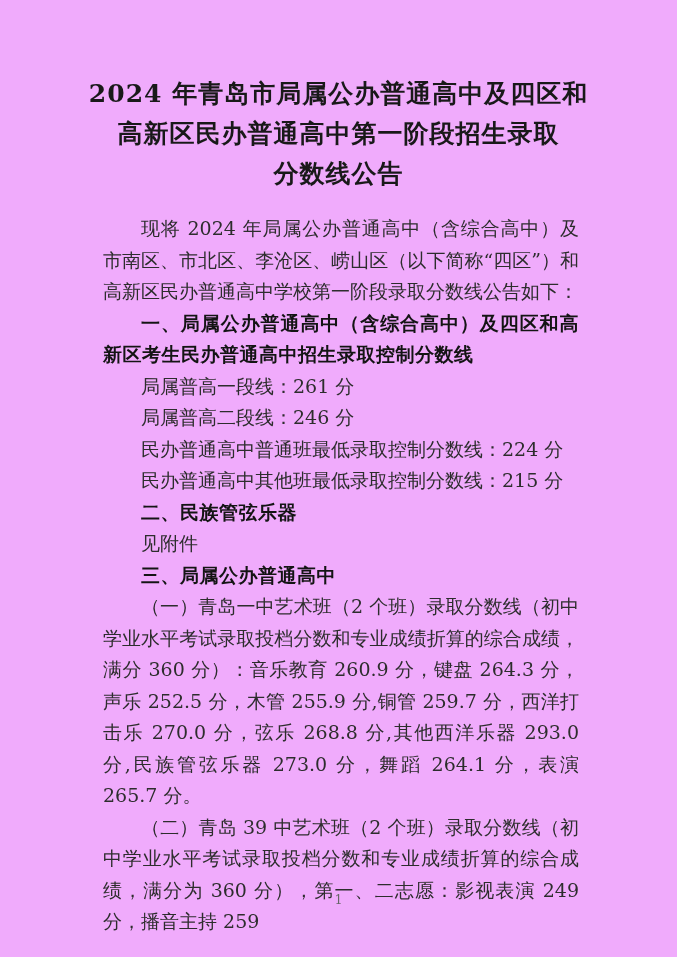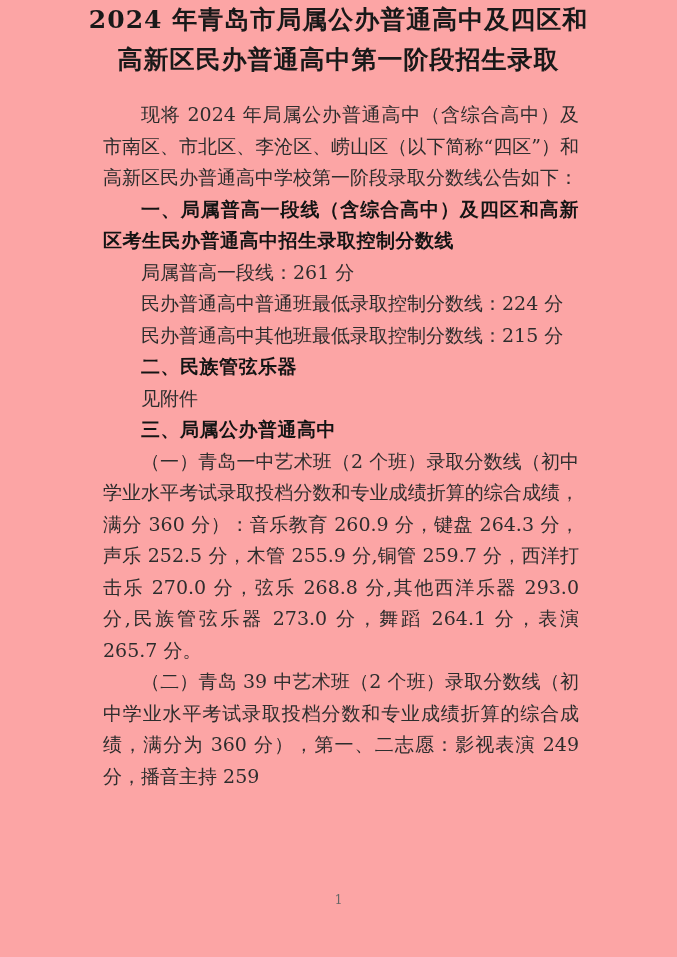--- a/index.html
+++ b/index.html
@@ -1,22 +1,23 @@
 <!DOCTYPE html>
 <html><head>
 <meta charset="utf-8">
 <style>
   * { margin: 0; padding: 0; box-sizing: border-box; }
   html, body { background: #ffffff; }
   .page {
     position: relative;
     width: 677px;
     height: 957px;
-    background: #fca5a5;
+    background: #f0abfc;
     overflow: hidden;
+    padding-top: 74px;
     font-family: "DejaVu Serif", serif;
   }
   .title {
     text-align: center;
     font-size: 25px;
     line-height: 40px;
     font-weight: 700;
     color: #191919;
     letter-spacing: 1px;
     font-family: "DejaVu Serif", serif;
@@ -50,27 +51,29 @@
   }
 </style>
 </head>
 <body>
 
 <div class="page">
 
   <h1 class="title">
     <span class="title-line">2024 年青岛市局属公办普通高中及四区和</span>
     <span class="title-line">高新区民办普通高中第一阶段招生录取</span>
+    <span class="title-line">分数线公告</span>
   </h1>
 
   <div class="doc-body">
     <p class="para">现将 2024 年局属公办普通高中（含综合高中）及市南区、市北区、李沧区、崂山区（以下简称“四区”）和高新区民办普通高中学校第一阶段录取分数线公告如下：</p>
 
-    <p class="para heading">一、局属普高一段线（含综合高中）及四区和高新区考生民办普通高中招生录取控制分数线</p>
+    <p class="para heading">一、局属公办普通高中（含综合高中）及四区和高新区考生民办普通高中招生录取控制分数线</p>
     <p class="para">局属普高一段线：261 分</p>
+    <p class="para">局属普高二段线：246 分</p>
     <p class="para">民办普通高中普通班最低录取控制分数线：224 分</p>
     <p class="para">民办普通高中其他班最低录取控制分数线：215 分</p>
 
     <p class="para heading">二、民族管弦乐器</p>
     <p class="para">见附件</p>
 
     <p class="para heading">三、局属公办普通高中</p>
     <p class="para">（一）青岛一中艺术班（2 个班）录取分数线（初中学业水平考试录取投档分数和专业成绩折算的综合成绩，满分 360 分）：音乐教育 260.9 分，键盘 264.3 分，声乐 252.5 分，木管 255.9 分,铜管 259.7 分，西洋打击乐 270.0 分，弦乐 268.8 分,其他西洋乐器 293.0 分,民族管弦乐器 273.0 分，舞蹈 264.1 分，表演 265.7 分。</p>
     <p class="para">（二）青岛 39 中艺术班（2 个班）录取分数线（初中学业水平考试录取投档分数和专业成绩折算的综合成绩，满分为 360 分），第一、二志愿：影视表演 249 分，播音主持 259</p>
   </div>

